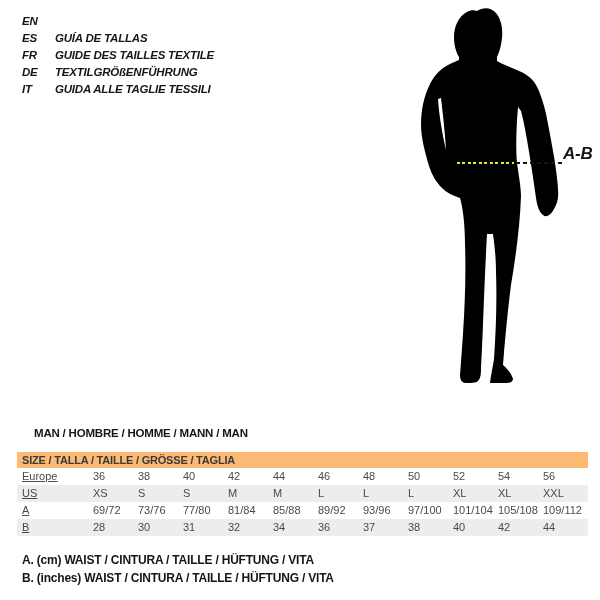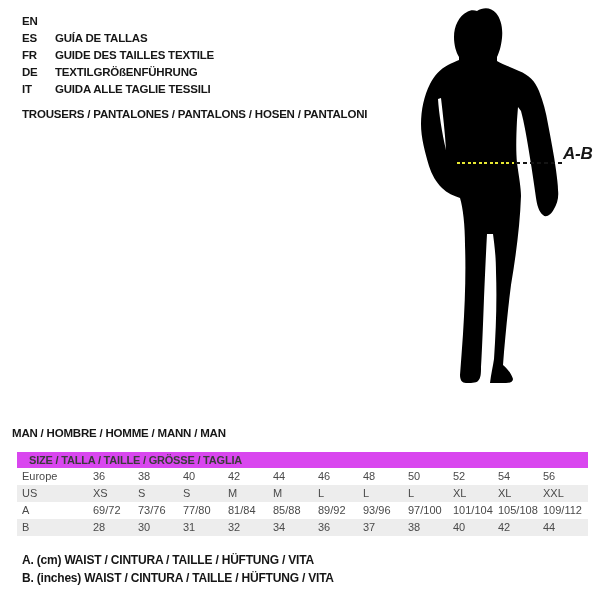--- a/index.html
+++ b/index.html
@@ -3,44 +3,44 @@
 <meta charset="utf-8">
 <style>
   html,body{margin:0;padding:0;}
   body{font-family:"Liberation Sans", sans-serif;}
   .canvas{
     position:relative; width:600px; height:600px; background:#ffffff;
     overflow:hidden; color:#161616;
   }
   
   .langs{position:absolute; left:22px; top:13px; font-size:11.5px; font-weight:700;
-         line-height:17px; letter-spacing:-0.2px; color:#161616;}
+         line-height:17px; letter-spacing:-0.2px; color:#161616;font-style:italic;}
   .lang-row{display:flex;}
   .lang-code{width:33px; flex:0 0 33px;}
   
   .category{position:absolute; left:22px; top:108px; font-size:11.5px; font-weight:700;
             letter-spacing:-0.2px; color:#161616;}
   
   .figure-svg{position:absolute; left:390px; top:0; width:210px; height:420px;}
   .dash-yellow{position:absolute; left:457px; top:162px; width:57px; height:2px;
     background:repeating-linear-gradient(90deg,#e8e832 0 3px,transparent 3px 5.5px);}
   .dash-black{position:absolute; left:516px; top:162px; width:46px; height:2px;
     background:repeating-linear-gradient(90deg,#141414 0 4px,transparent 4px 7px);}
   .ab-label{position:absolute; left:563px; top:144px; font-size:17px; font-weight:700;
             letter-spacing:-0.2px; color:#161616;font-style:italic;}
   
-  .section-title{position:absolute; left:12px; top:427px; font-size:11.5px; font-weight:700;
+  .section-title{position:absolute; left:34px; top:427px; font-size:11.5px; font-weight:700;
                  letter-spacing:-0.2px; color:#161616;}
   .thead{position:absolute; left:17px; top:452px; width:571px; height:16px;
-         box-sizing:border-box; padding-left:12px; background:#d946ef;
+         box-sizing:border-box; padding-left:5px; background:#fdba74;
          font-size:11px; font-weight:700; line-height:16px; letter-spacing:-0.2px; color:#3a3a3a;}
   .ttable{position:absolute; left:17px; top:468px; width:571px; font-size:11px; color:#4a4a4a;}
   .trow{display:grid; grid-template-columns:76px repeat(11,45px); height:17px; line-height:17px;}
   .trow:nth-child(even){background:#ededed;}
-  .rlabel{padding-left:5px; text-align:left;}
+  .rlabel{padding-left:5px; text-align:left;text-decoration:underline;}
   .cell{}
   
   .notes{position:absolute; left:22px; top:552px; font-size:12px; font-weight:700;
          line-height:17.5px; letter-spacing:-0.2px; color:#161616;}
 </style>
 </head>
 <body>
 
 <div class="canvas">
 
@@ -59,21 +59,20 @@
     <div class="lang-row">
       <span class="lang-code">DE</span>
       <span class="lang-label">TEXTILGRÖßENFÜHRUNG</span>
     </div>
     <div class="lang-row">
       <span class="lang-code">IT</span>
       <span class="lang-label">GUIDA ALLE TAGLIE TESSILI</span>
     </div>
   </div>
 
-  <div class="category">TROUSERS / PANTALONES / PANTALONS / HOSEN / PANTALONI</div>
 
   <svg class="figure-svg" viewBox="0 0 210 420" xmlns="http://www.w3.org/2000/svg" aria-hidden="true">
     <path fill="#000000" fill-rule="evenodd" d="
       M 87 11
       C 93 7 101 7 106 13
       C 111 19 113 28 112 38
       C 111 47 109 53 107 57
       L 107 61
       C 112 64 120 67 129 71
       C 139 75 145 81 149 91

